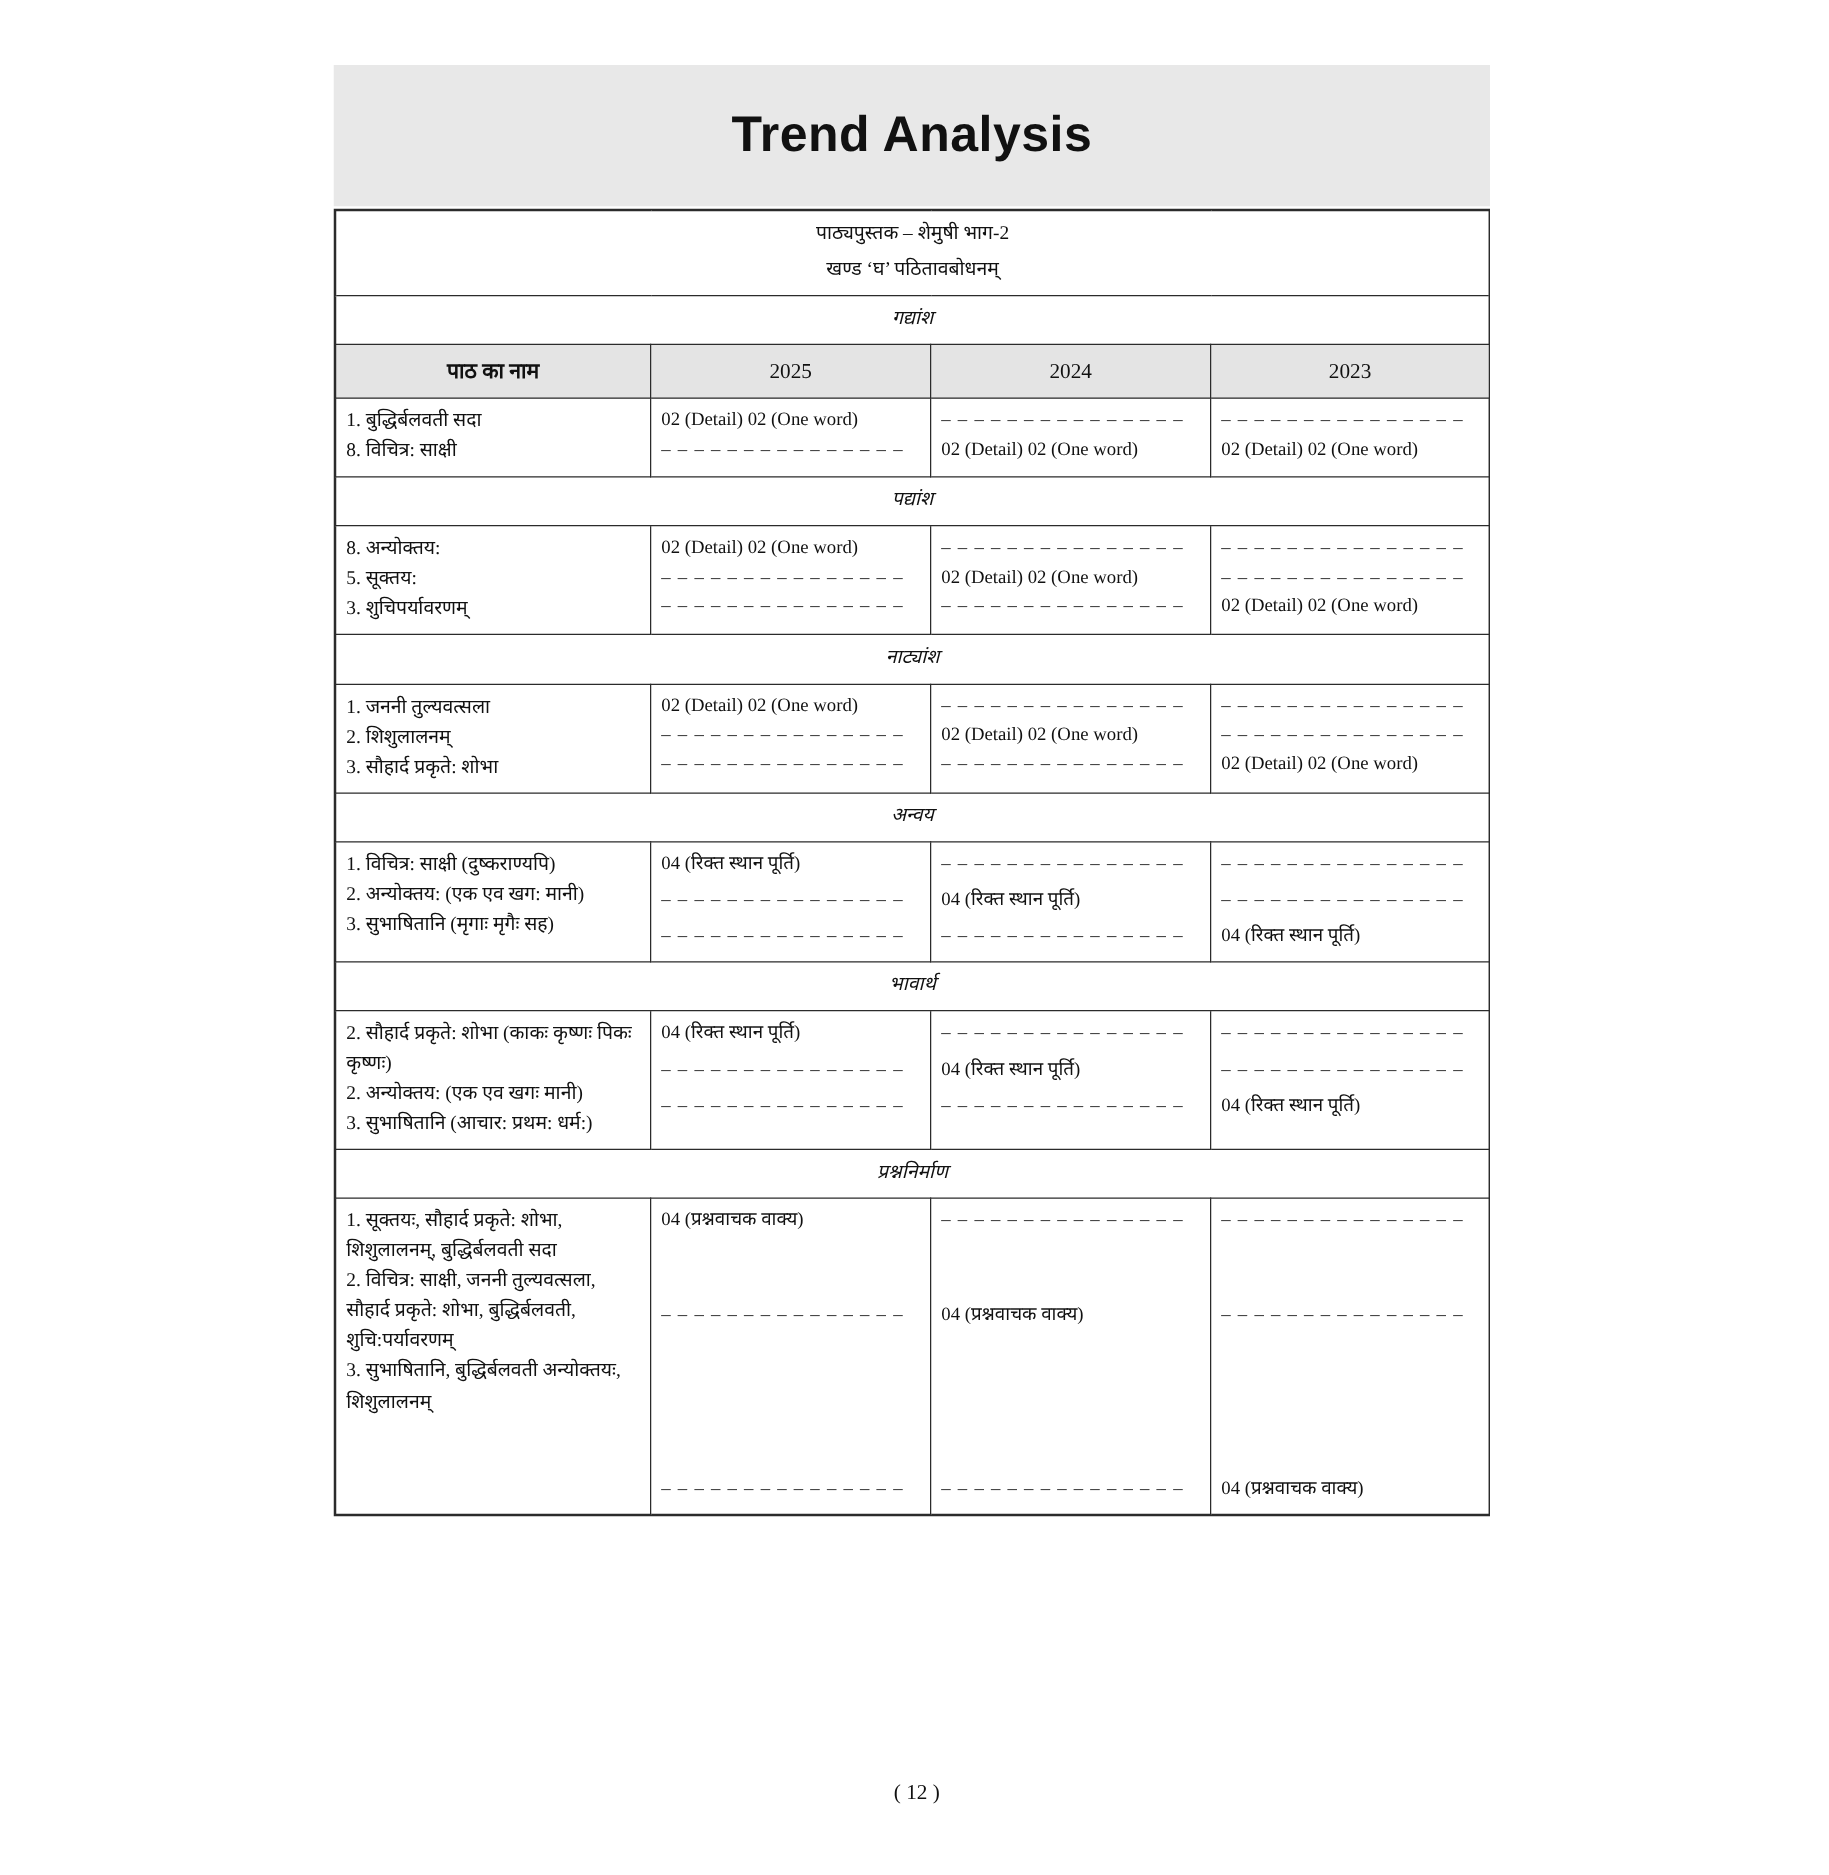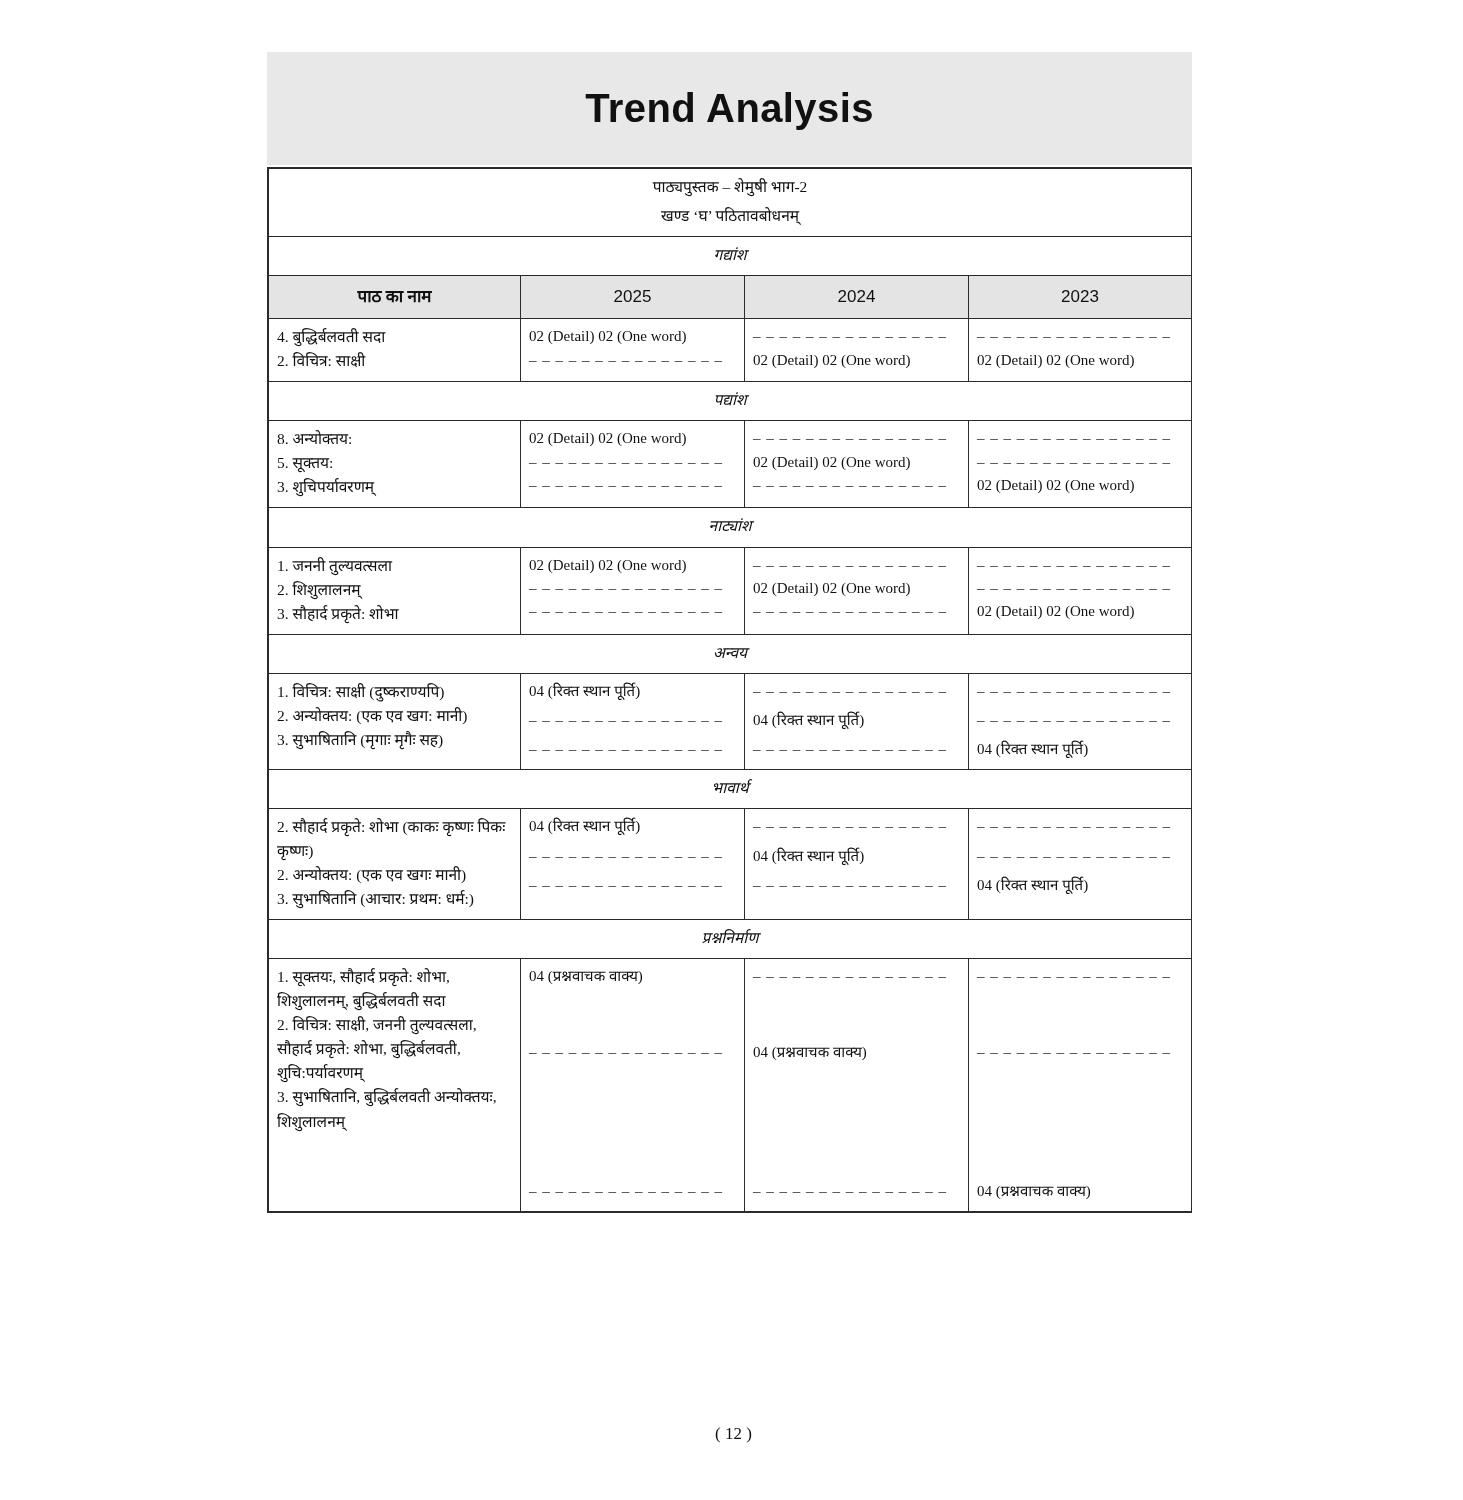--- a/index.html
+++ b/index.html
@@ -89,21 +89,21 @@
     background: #e4e4e4;
     text-align: center;
     font-size: 17px;
     font-weight: normal;
     padding: 8px 6px;
   }
   tr.col-head td.name-col {
     font-weight: bold;
   }
   .year-num {
-    font-family: Liberation Sans, sans-serif;
+    font-family: Liberation Serif, serif;
   }
   td.name-col { width: 252px; }
   td.yr-col   { width: 224px; }
   .item {
     display: block;
     white-space: normal;
   }
   .val {
     display: block;
     font-size: 15px;
@@ -158,22 +158,22 @@
 
         <tr class="col-head">
           <td class="name-col">पाठ का नाम</td>
           <td class="yr-col year-num">2025</td>
           <td class="yr-col year-num">2024</td>
           <td class="yr-col year-num">2023</td>
         </tr>
 
         <tr>
           <td>
-            <span class="item">4. बुद्धिर्बलवती सदा</span>
-            <span class="item">2. विचित्र: साक्षी</span>
+            <span class="item">1. बुद्धिर्बलवती सदा</span>
+            <span class="item">8. विचित्र: साक्षी</span>
           </td>
           <td>
             <span class="val">02 (Detail) 02 (One word)</span>
             <span class="dash">– – – – – – – – – – – – – – –</span>
           </td>
           <td>
             <span class="dash">– – – – – – – – – – – – – – –</span>
             <span class="val">02 (Detail) 02 (One word)</span>
           </td>
           <td>

